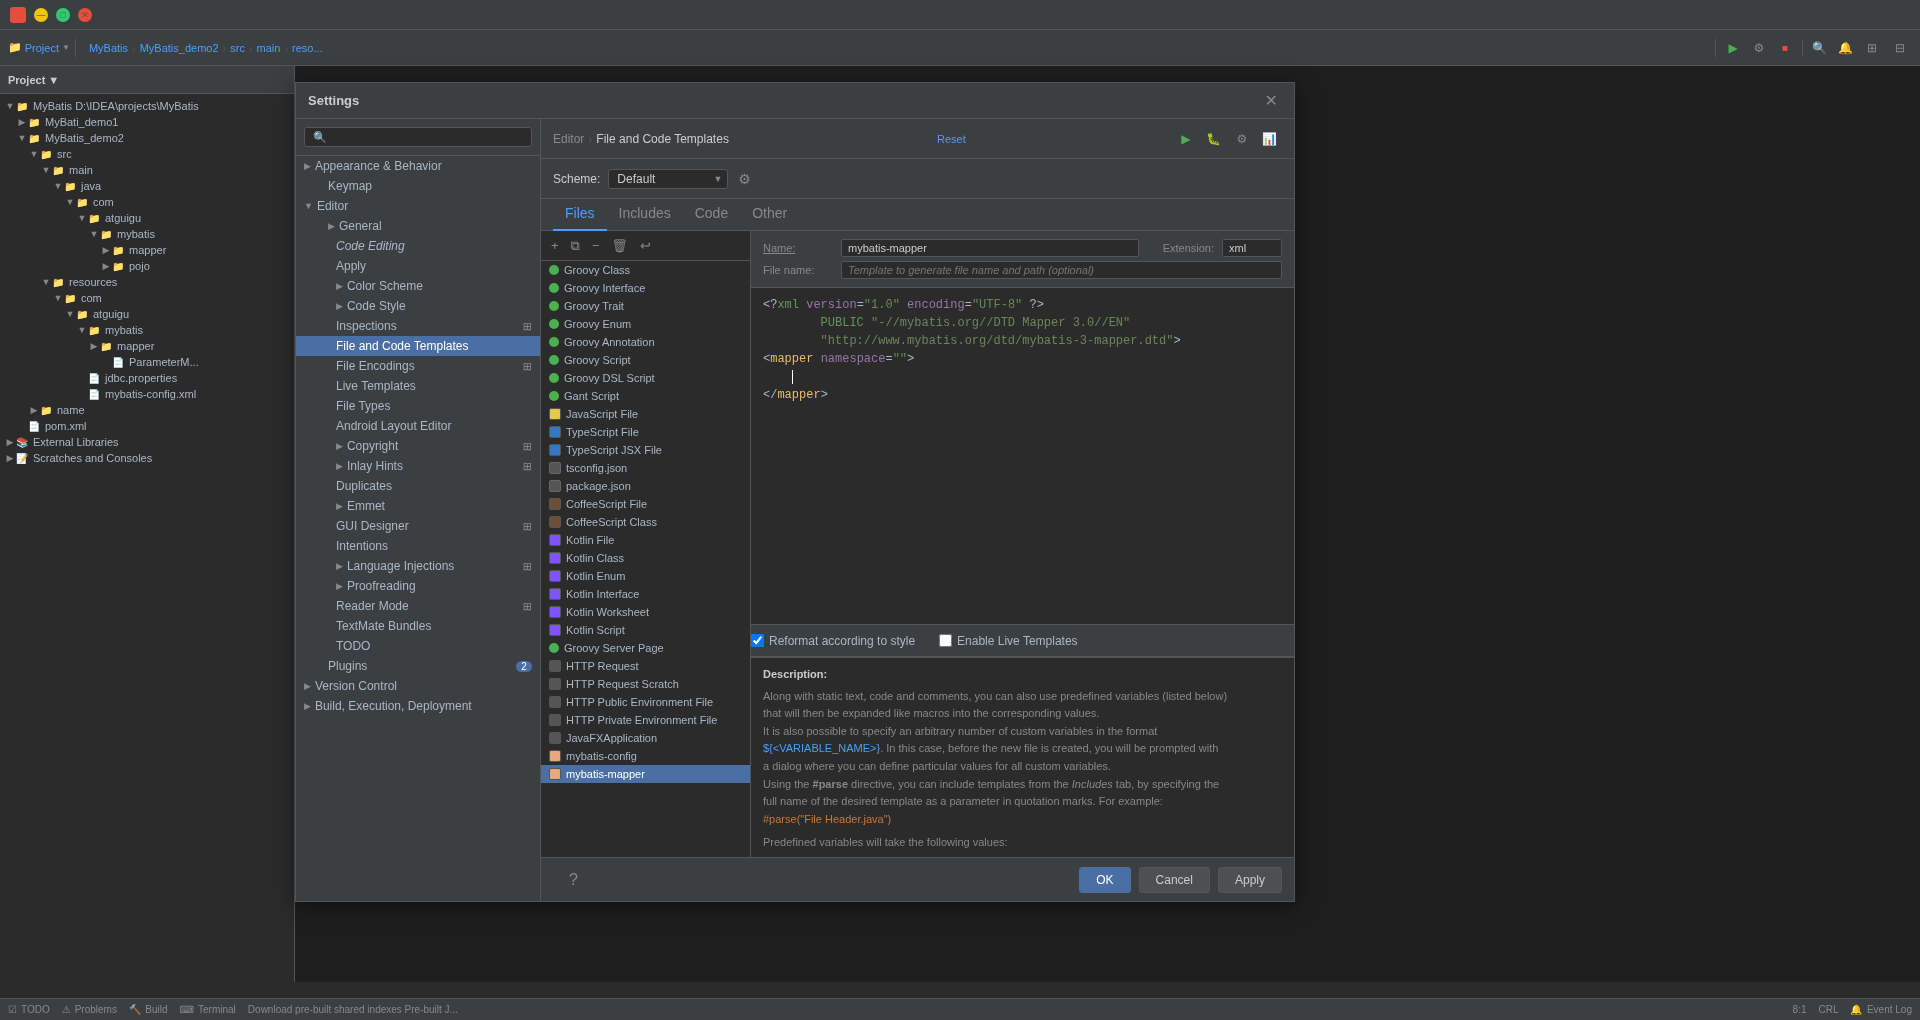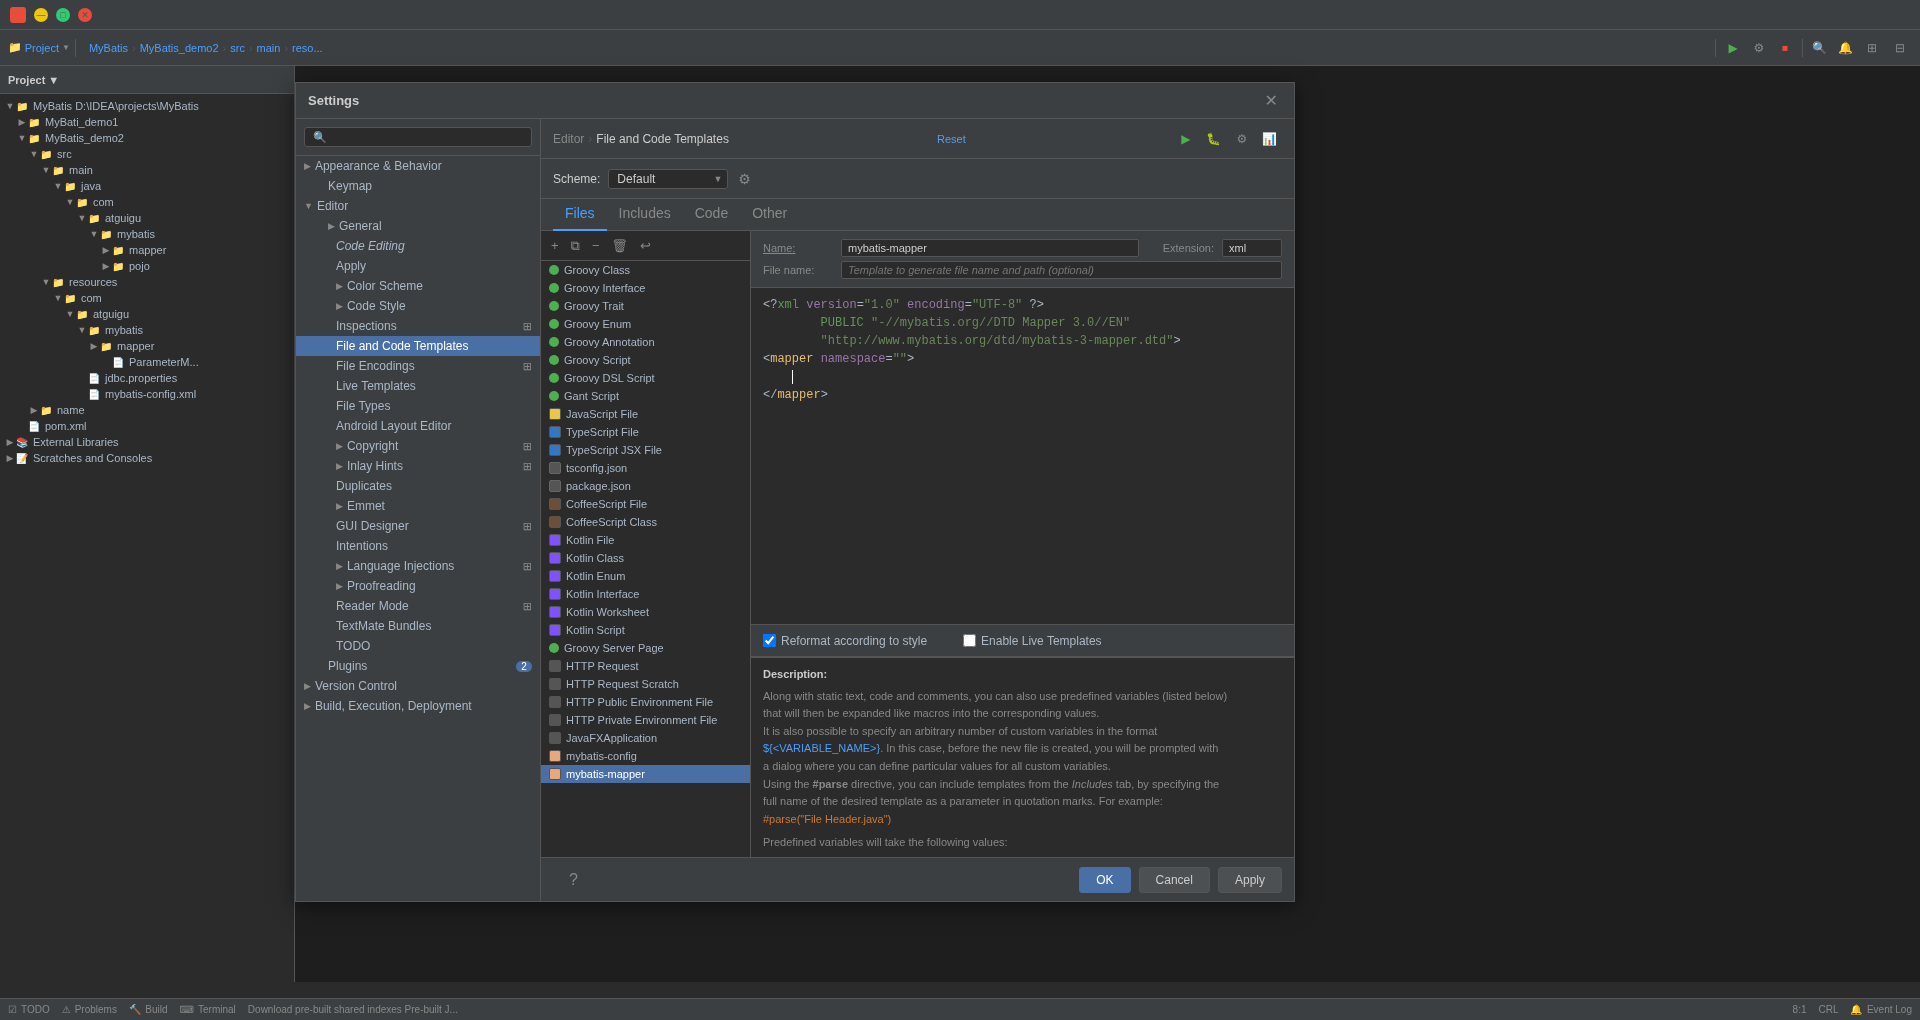--- a/index.html
+++ b/index.html
@@ -458,24 +458,24 @@
     @keyframes blink { 0%,100%{opacity:1} 50%{opacity:0} }
 
     .kw-blue { color: #cc7832; }
     .kw-tag { color: #e8bf6a; }
     .kw-attr { color: #9876aa; }
     .kw-str { color: #6a8759; }
     .kw-pi { color: #629755; }
 
     
     .te-options {
-      padding: 8px 12px;
-      display: flex;
-      align-items: center;
-      gap: 36px;
+      padding: 8px 0;
+      display: flex;
+      align-items: center;
+      gap: 24px;
       border-bottom: 1px solid #555;
       background: #3c3f41;
       height: 32px;
     }
     .te-checkbox {
       display: flex;
       align-items: center;
       gap: 5px;
       cursor: pointer;
     }

